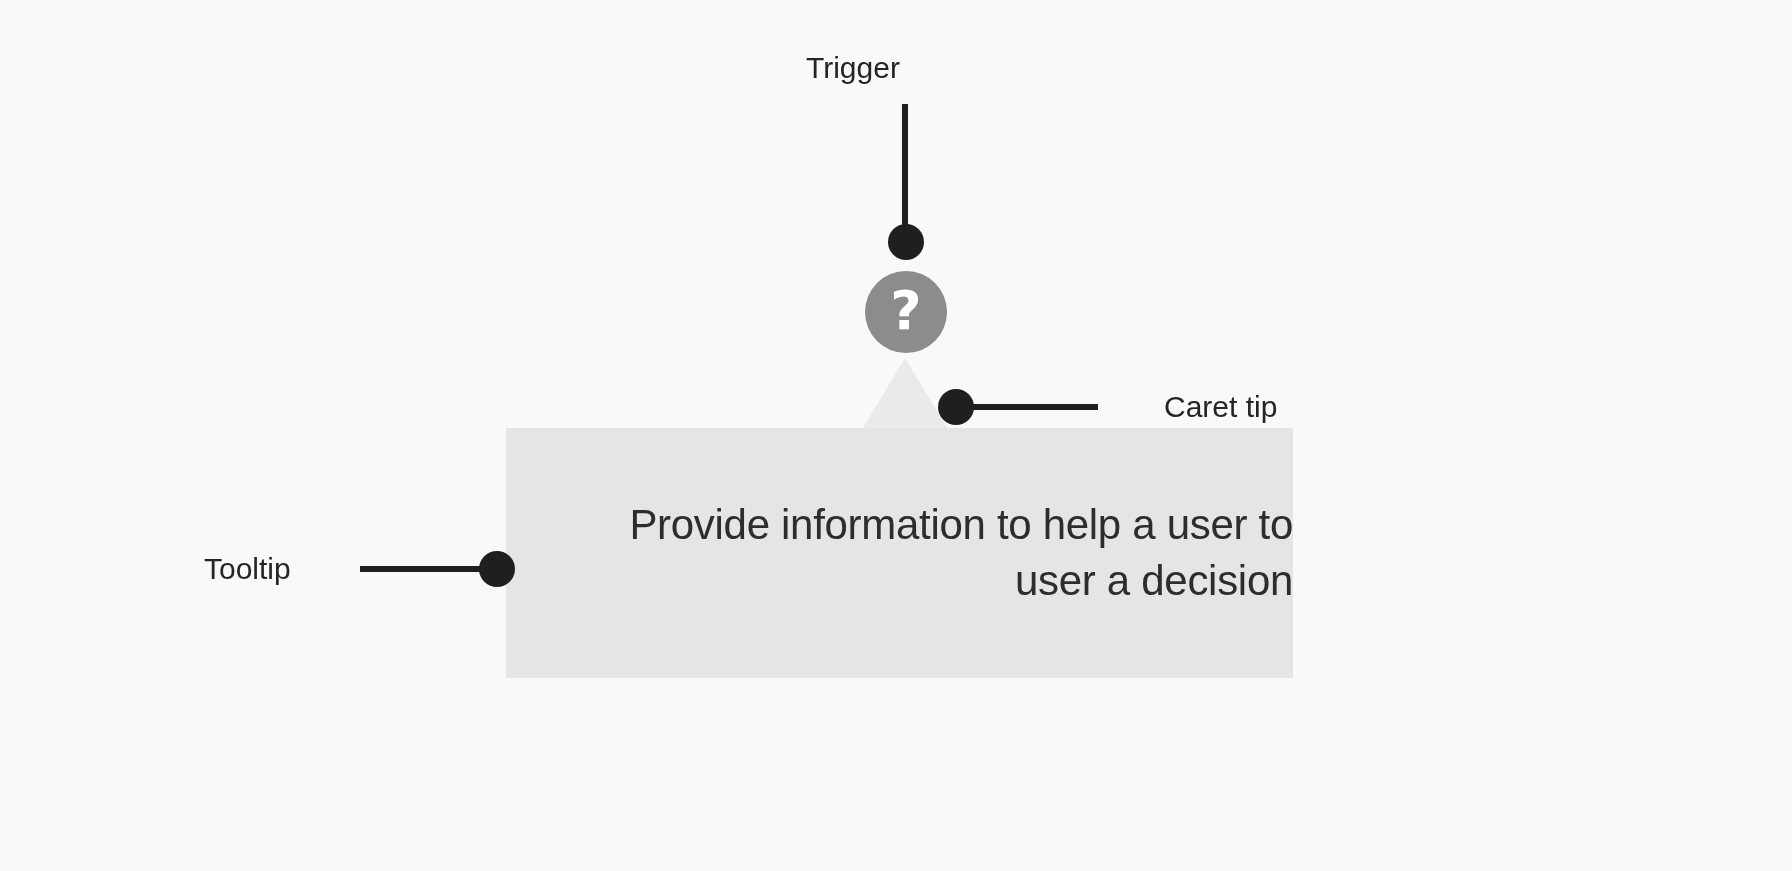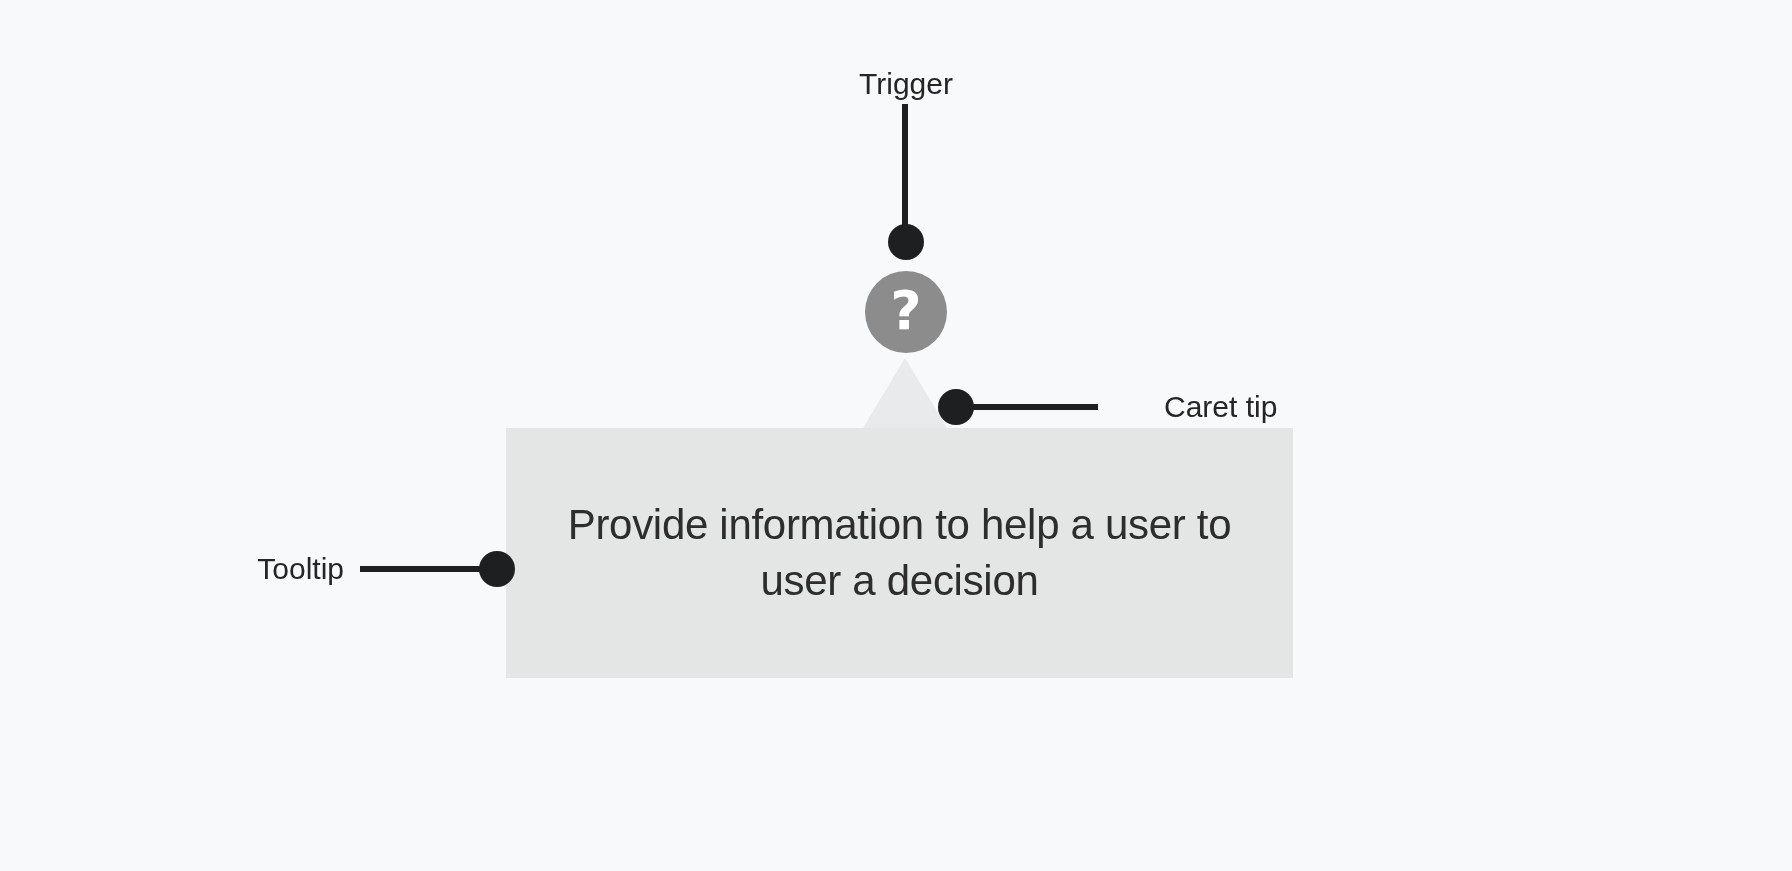--- a/index.html
+++ b/index.html
@@ -37,21 +37,21 @@
     background: var(--annotation);
   }
   .ann-dot {
     position: absolute;
     width: 36px;
     height: 36px;
     border-radius: 50%;
     background: var(--annotation);
   }
   
-  .trigger-label { left: 806px; top: 64px; width: 200px; text-align: center; }
+  .trigger-label { left: 806px; top: 48px; width: 200px; }
   .trigger-line  { left: 902px; top: 104px; width: 6px; height: 130px; }
   .trigger-dot   { left: 888px; top: 224px; }
   
   .help-circle {
     position: absolute;
     left: 865px; top: 271px;
     width: 82px; height: 82px;
     border-radius: 50%;
     background: var(--trigger-bg);
     display: flex;
@@ -80,32 +80,32 @@
   .caret-tip-line  { left: 972px; top: 404px; width: 126px; height: 6px; }
   .caret-tip-label { left: 1164px; top: 387px; }
   
   .tooltip-box {
     position: absolute;
     left: 506px; top: 428px;
     width: 787px; height: 250px;
     background: var(--tooltip-bg);
     display: flex;
     flex-direction: column;
-    align-items: center;
+    align-items: flex-end;
     justify-content: center;
   }
   .tooltip-text {
     font-size: 42px;
     line-height: 56px;
     color: var(--body-text);
     text-align: center;
     letter-spacing: -0.3px;
   }
   
-  .tooltip-label { left: 192px; top: 549px; width: 152px; text-align: right; }
+  .tooltip-label { left: 204px; top: 549px; width: 152px; text-align: left; }
   .tooltip-line  { left: 360px; top: 566px; width: 137px; height: 6px; }
   .tooltip-dot   { left: 479px; top: 551px; }
 </style>
 </head>
 <body>
 
 <div class="canvas">
 
   <div class="ann-label trigger-label">Trigger</div>
   <div class="ann-line trigger-line"></div>

